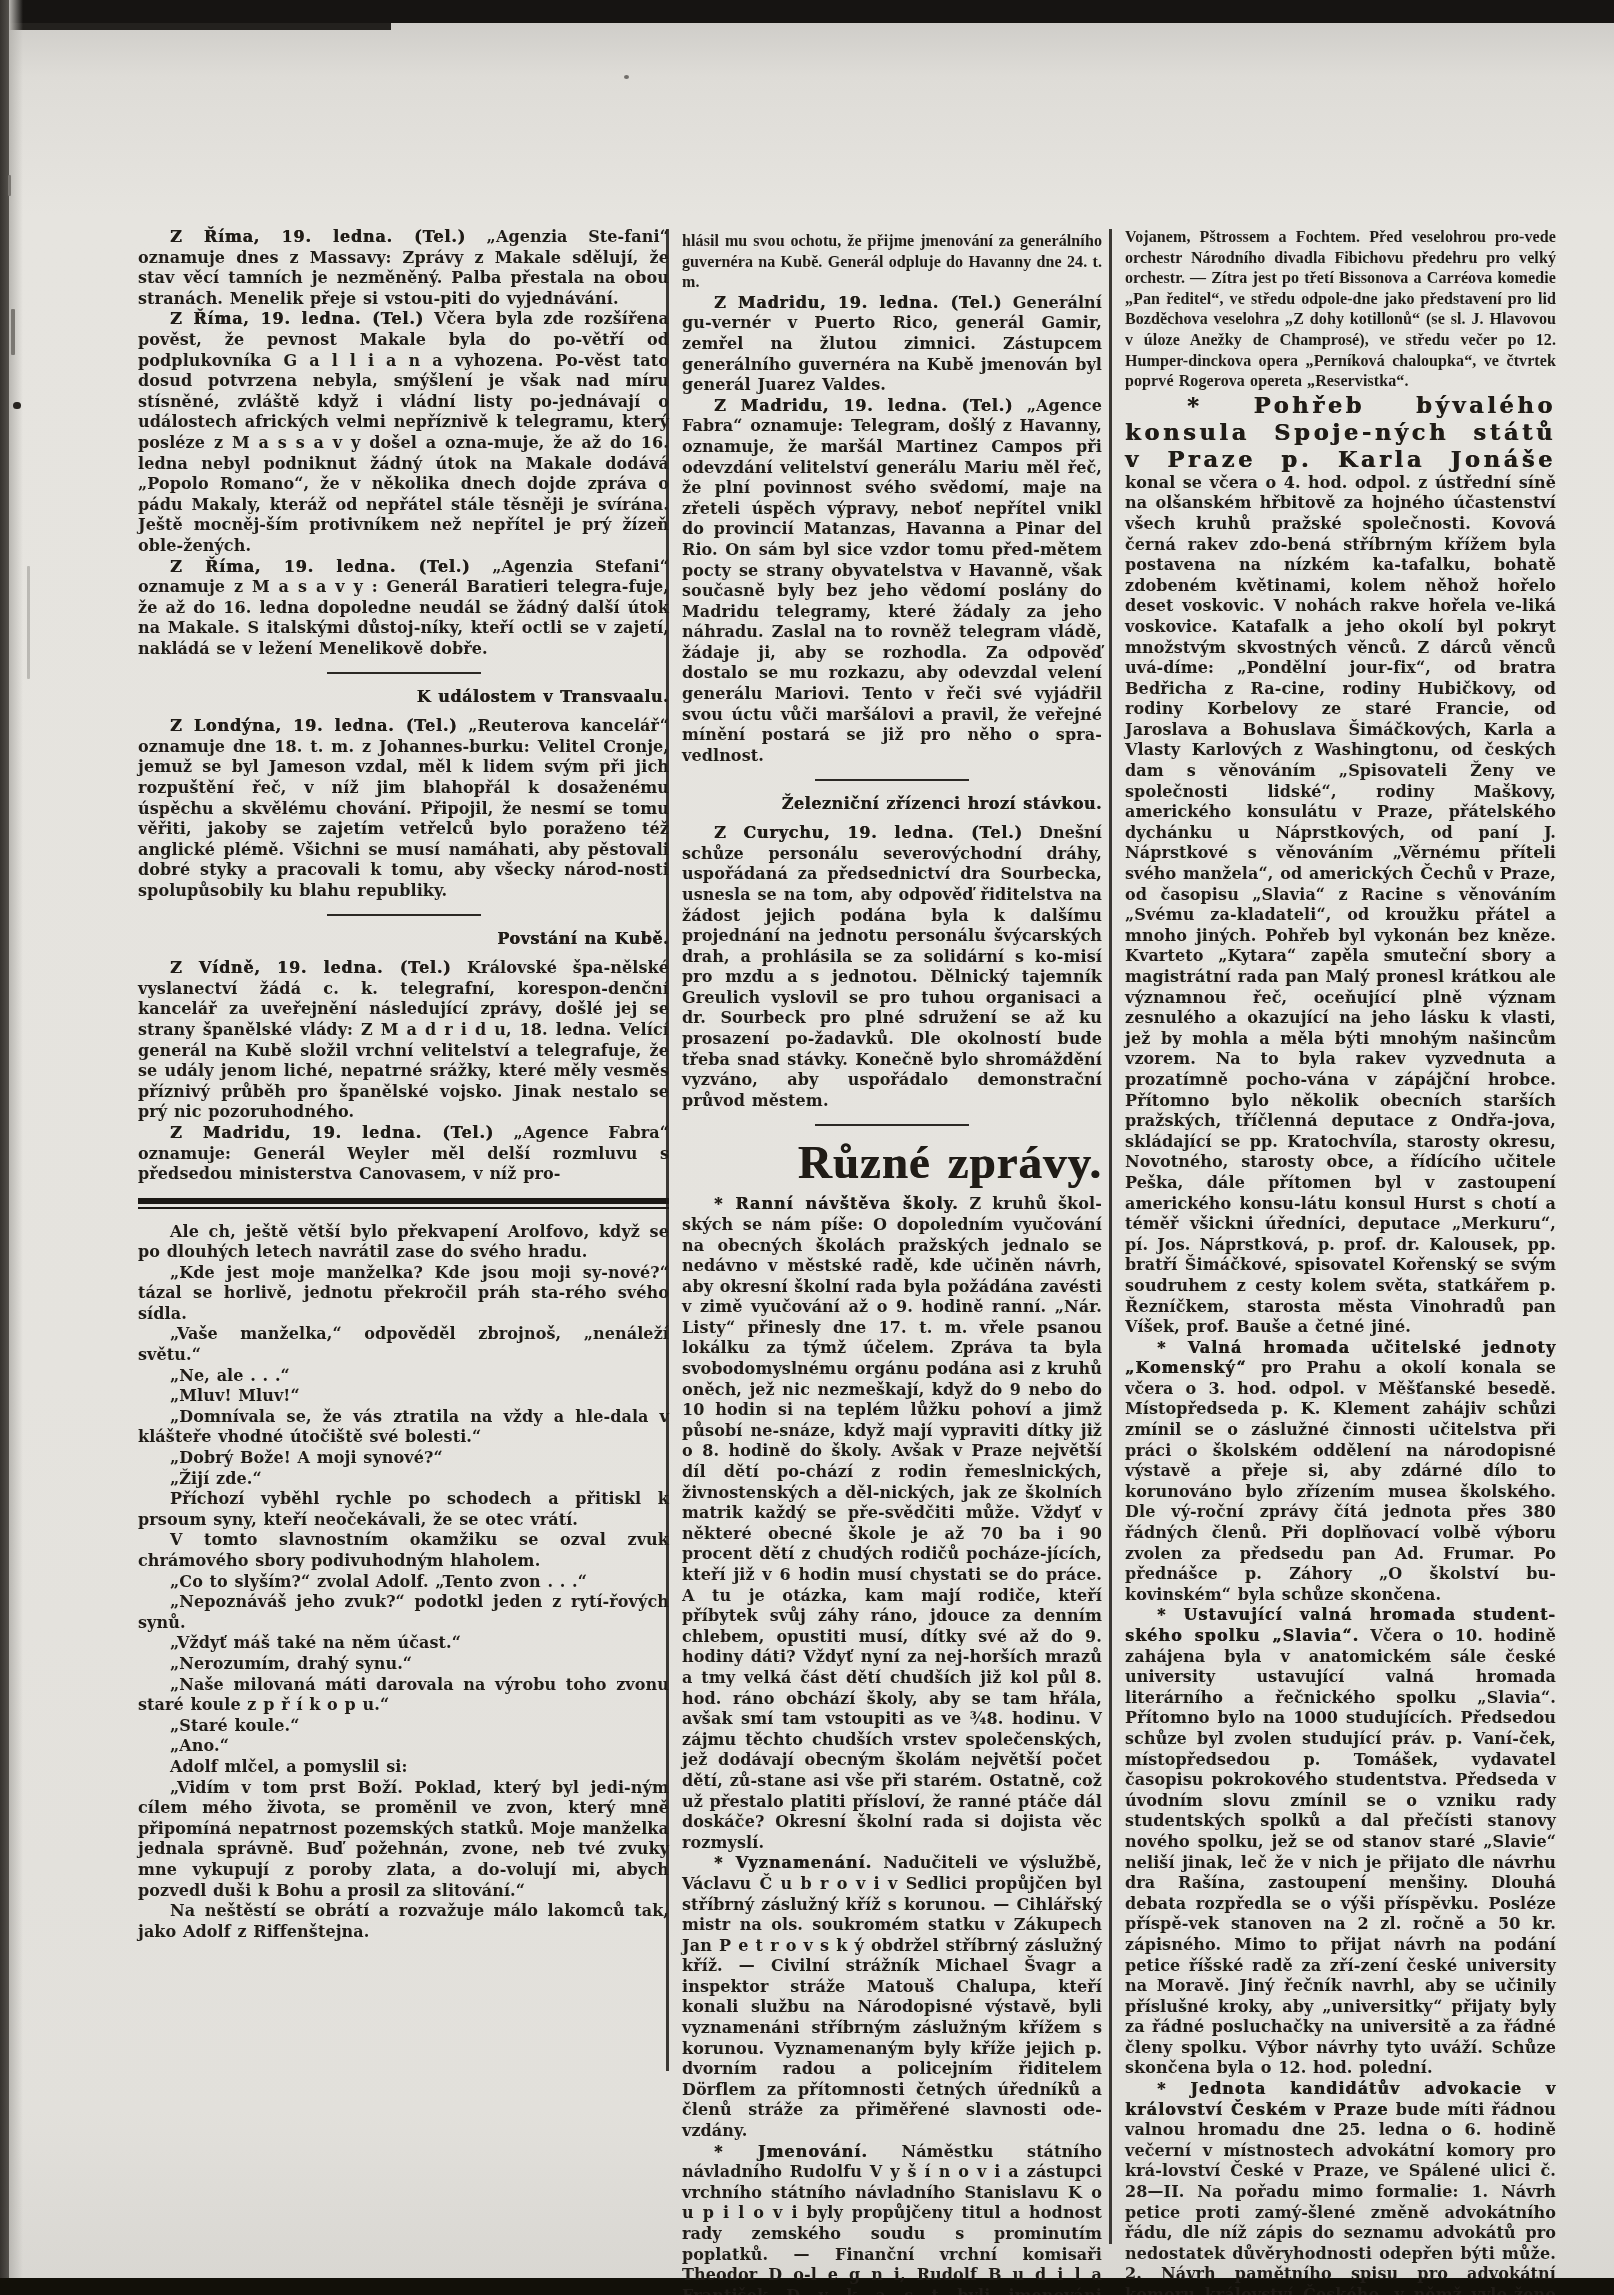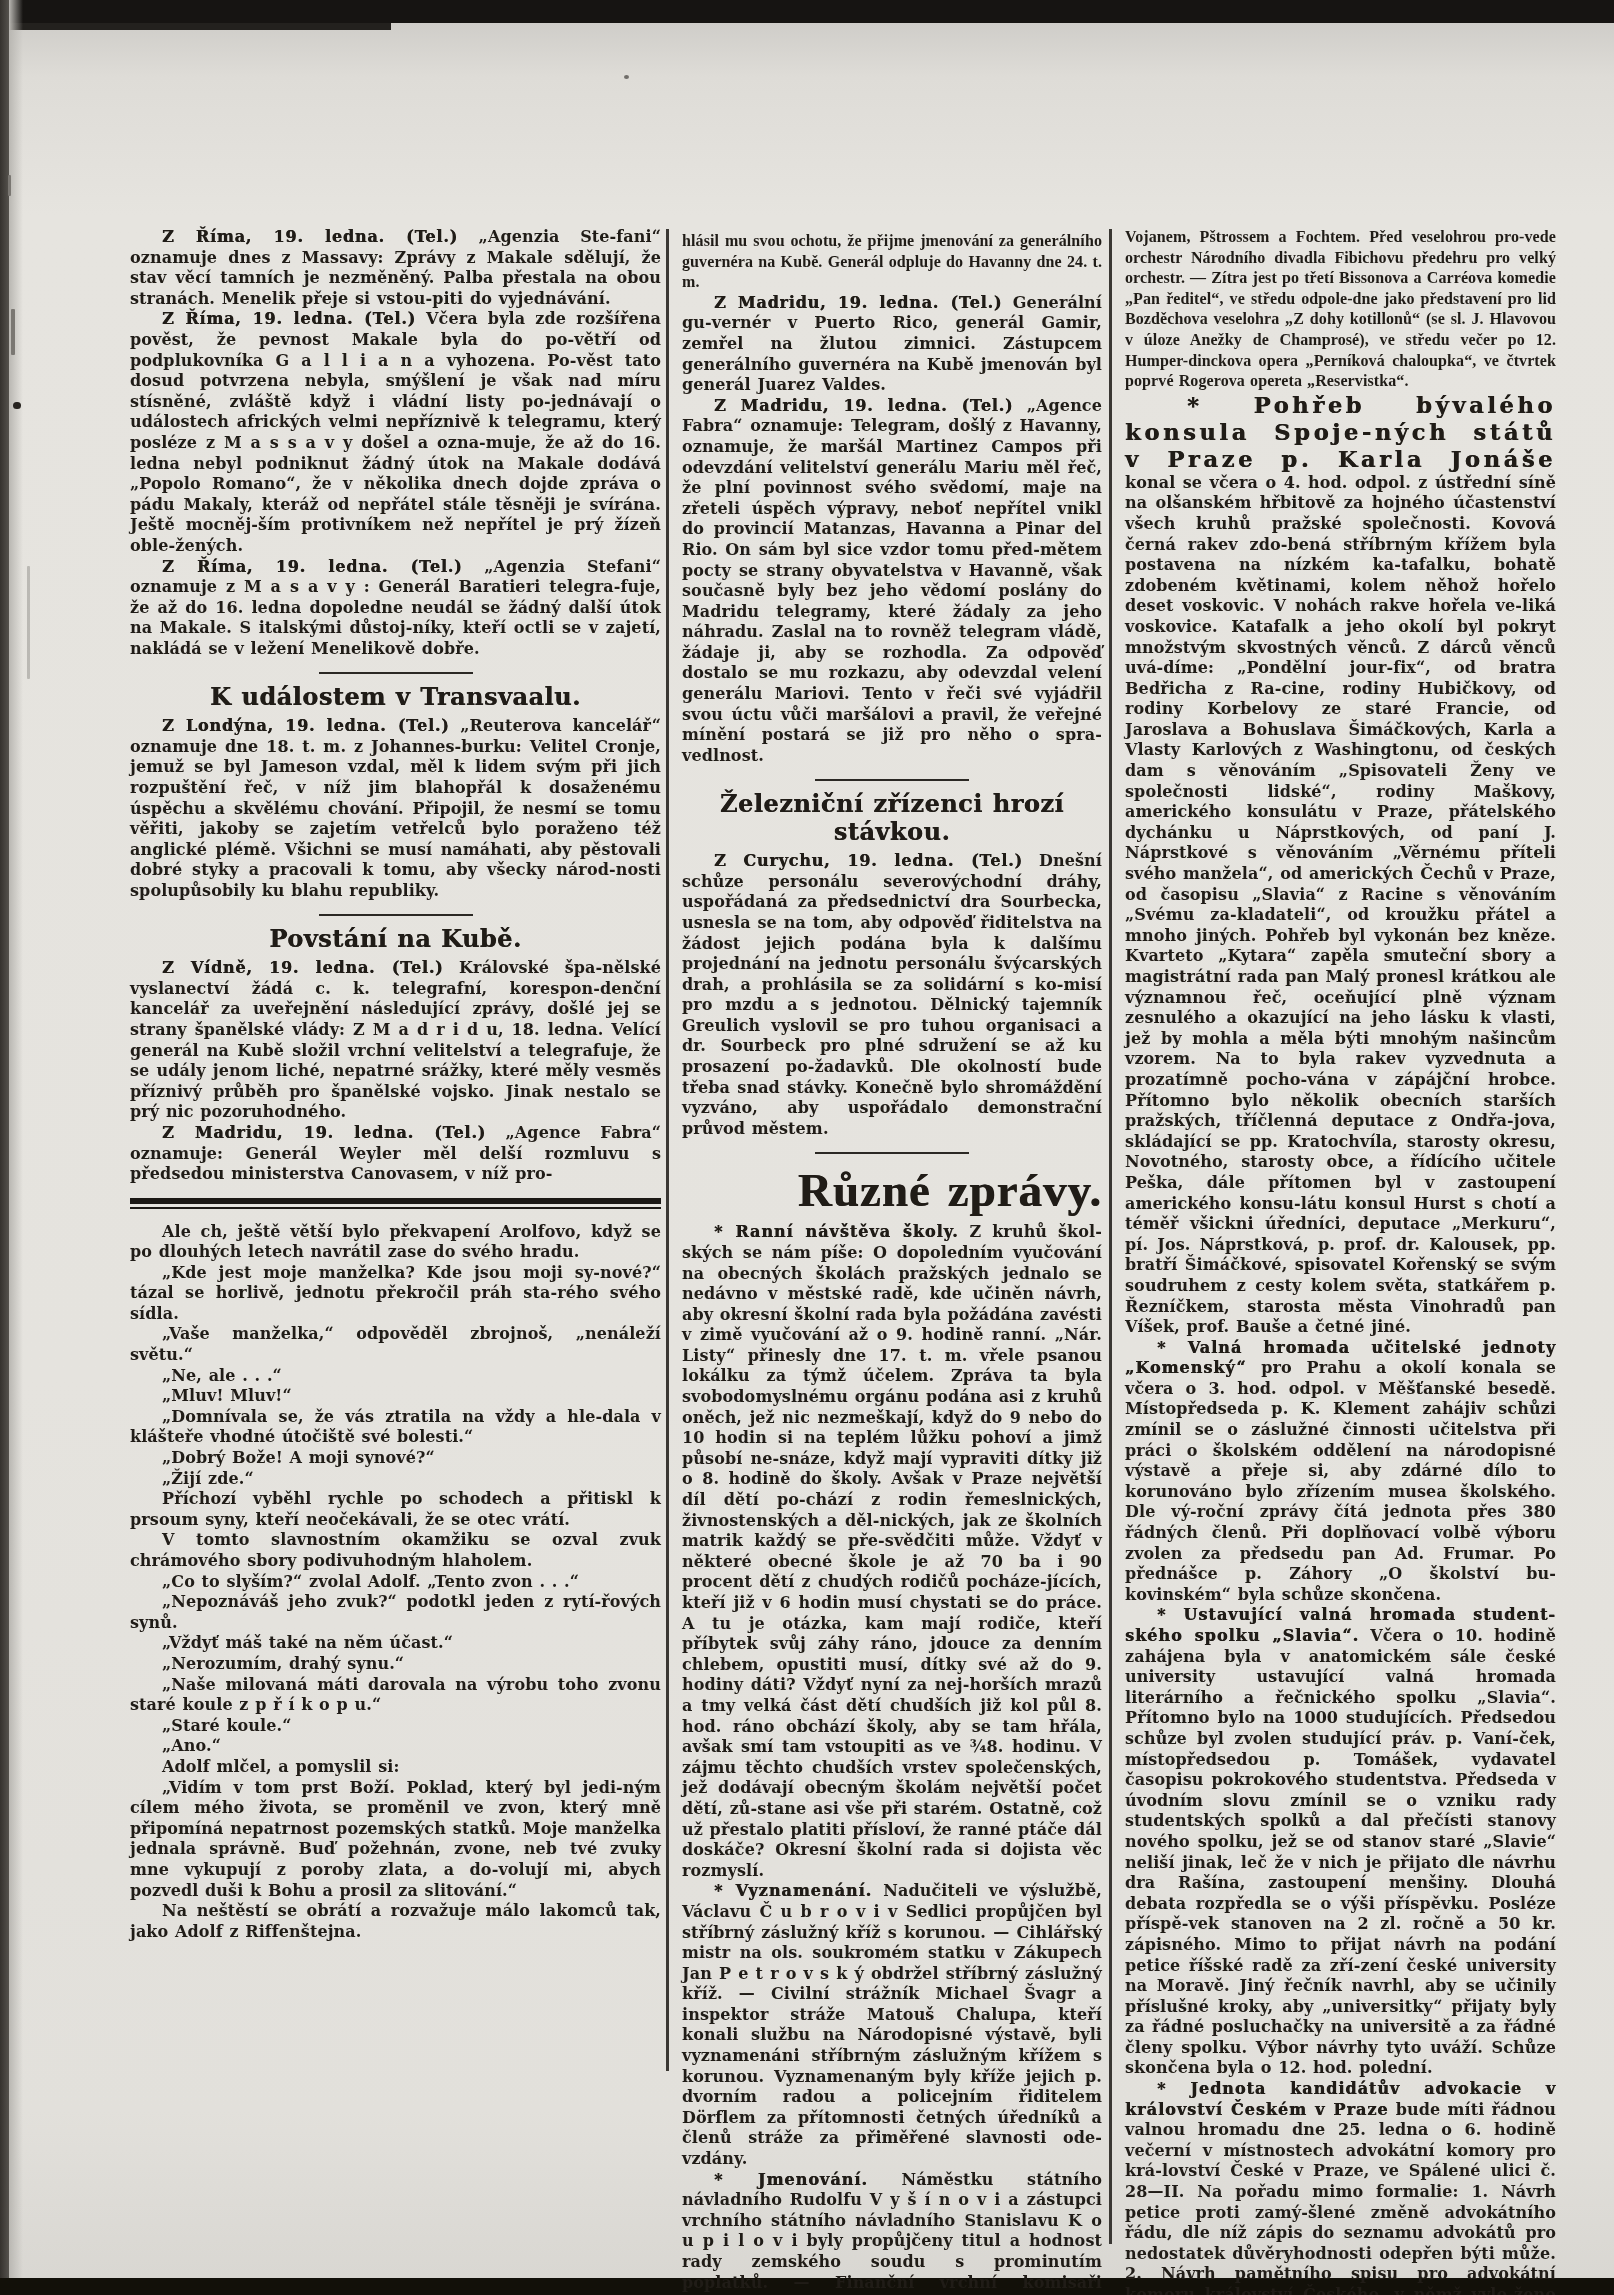--- a/index.html
+++ b/index.html
@@ -26,30 +26,30 @@
 
   .col{
     position:absolute;
     text-align:justify;
     font-size:16px;
     line-height:20.6px;
     font-weight:bold;
     letter-spacing:0.1px;
     word-spacing:1px;
   }
-  .col1{left:130px;top:227px;width:531px;}
+  .col1{left:138px;top:227px;width:531px;}
   .col2{left:682px;top:231px;width:420px;}
   .col3{left:1125px;top:227px;width:431px;}
 
   .para{margin:0;text-indent:32px;}
   .para.noindent{text-indent:0;font-family:Liberation Serif, serif;}
   .dateline{letter-spacing:0.8px;text-shadow:0.4px 0 0 currentColor;}
   .itemlead{letter-spacing:1px;text-shadow:0.5px 0 0 currentColor;}
   .biglead{font-size:22.6px;line-height:27px;letter-spacing:3.6px;text-shadow:0.5px 0 0 currentColor;margin-left:30px;}
-  .h2{font-size:24px;line-height:28px;text-align:center;margin:9.3px 0 5.1px;letter-spacing:0.5px;text-shadow:0.4px 0 0 currentColor;}
+  .h2{font-size:16px;line-height:28px;text-align:right;margin:9.3px 0 5.1px;letter-spacing:0.5px;text-shadow:0.4px 0 0 currentColor;}
   .h1{font-size:47px;line-height:47px;text-align:right;margin:13.4px 0 8.2px;letter-spacing:1px;word-spacing:4.1px;text-shadow:0.6px 0 0 currentColor;font-family:Liberation Serif, serif;}
   .rule-short{width:154px;border-top:2.6px solid #2b2824;margin:12.3px auto 7.2px;}
   .rule-heavy{height:3.1px;border-top:6.7px solid #1b1815;border-bottom:2.1px solid #1b1815;margin:13.4px 0 12.3px;}
 </style>
 </head>
 <body>
 
 <div class="page">
   <div class="bar-top"></div>
   <div class="bar-top2"></div>

